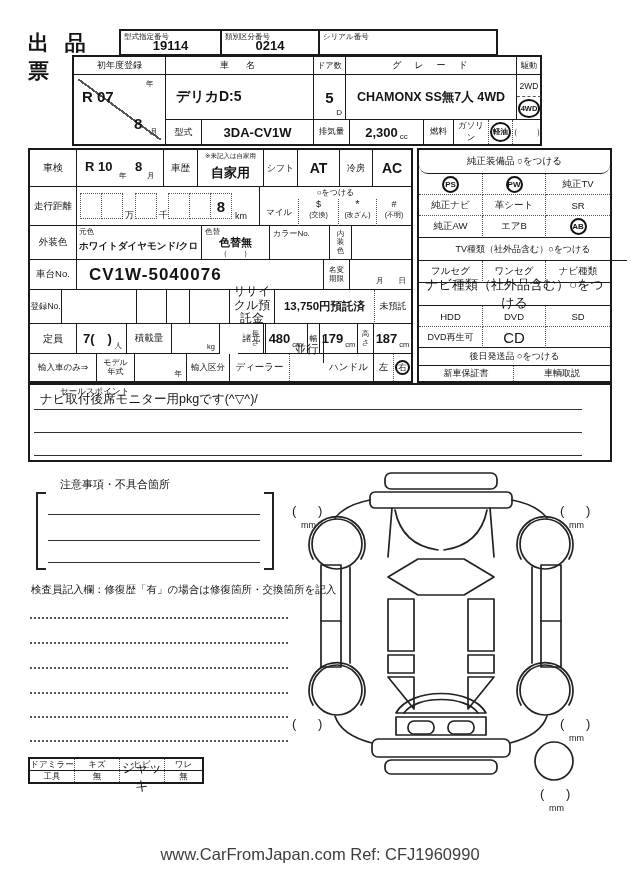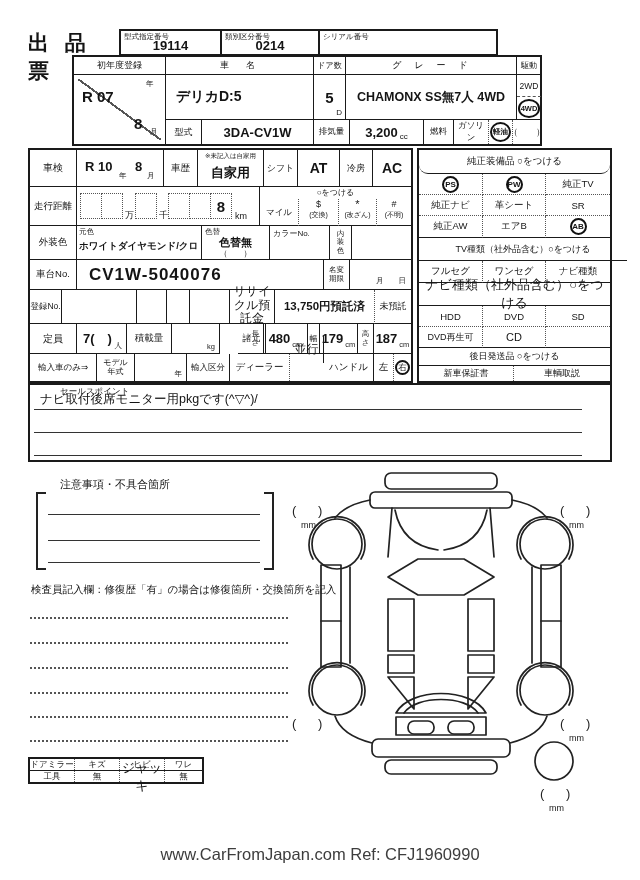--- a/index.html
+++ b/index.html
@@ -67,21 +67,21 @@
 
     <div class="a c dashb" style="left:443px;top:18px;width:24px;height:22px;font-size:8.5px;">2WD</div>
     <div class="a c sb" style="left:443px;top:40px;width:24px;height:23px;">
       <span class="circ" style="font-size:7.5px;font-weight:bold;padding:3px 1px;">4WD</span>
     </div>
 
     <div class="a c sr" style="left:92px;top:63px;width:36px;height:24px;font-size:9px;">型式</div>
     <div class="a c sr b" style="left:128px;top:63px;width:112px;height:24px;font-size:13px;">3DA-CV1W</div>
     <div class="a c sr" style="left:240px;top:63px;width:36px;height:24px;font-size:8.5px;">排気量</div>
     <div class="a c sr" style="left:276px;top:63px;width:74px;height:24px;">
-      <span class="b" style="font-size:13px;">3,200</span>
+      <span class="b" style="font-size:13px;">2,300</span>
       <span style="font-size:8px;margin:8px 0 0 2px;">cc</span>
     </div>
     <div class="a c sr" style="left:350px;top:63px;width:30px;height:24px;font-size:8.5px;">燃料</div>
     <div class="a c dr" style="left:380px;top:63px;width:35px;height:24px;font-size:8.5px;">ガソリン</div>
     <div class="a c dr" style="left:415px;top:63px;width:24px;height:24px;">
       <span class="circ" style="font-size:7.5px;font-weight:bold;padding:3px 1px;">軽油</span>
     </div>
     <div class="a c" style="left:439px;top:63px;width:28px;height:24px;font-size:9px;">（　　）</div>
   </div>
 
@@ -244,21 +244,21 @@
     <div class="a c sb" style="left:0;top:88px;width:208px;height:23px;font-size:9px;">TV種類（社外品含む）○をつける</div>
     <div class="a c dr sb" style="left:0;top:111px;width:64px;height:22px;font-size:9.5px;">フルセグ</div>
     <div class="a c dr sb" style="left:64px;top:111px;width:63px;height:22px;font-size:9.5px;">ワンセグ</div>
     <div class="a c sb" style="left:127px;top:111px;width:64px;height:22px;font-size:9.5px;">ナビ種類</div>
 
     <div class="a c sb" style="left:0;top:133px;width:191px;height:23px;font-size:13px;">ナビ種類（社外品含む）○をつける</div>
     <div class="a c dr" style="left:0;top:156px;width:64px;height:21px;border-bottom:1.5px dotted #555;font-size:9.5px;">HDD</div>
     <div class="a c dr" style="left:64px;top:156px;width:63px;height:21px;border-bottom:1.5px dotted #555;font-size:9.5px;">DVD</div>
     <div class="a c" style="left:127px;top:156px;width:64px;height:21px;border-bottom:1.5px dotted #555;font-size:9.5px;">SD</div>
     <div class="a c dr sb" style="left:0;top:177px;width:64px;height:21px;font-size:9px;">DVD再生可</div>
-    <div class="a c dr sb" style="left:64px;top:177px;width:63px;height:21px;font-size:11px;">CD</div>
+    <div class="a c dr sb" style="left:64px;top:177px;width:63px;height:21px;font-size:15px;">CD</div>
     <div class="a c sb" style="left:127px;top:177px;width:64px;height:21px;font-size:9.5px;"></div>
 
     <div class="a c sb" style="left:0;top:198px;width:191px;height:18px;font-size:9px;">後日発送品 ○をつける</div>
     <div class="a c dr" style="left:0;top:216px;width:95px;height:15px;font-size:9px;">新車保証書</div>
     <div class="a c" style="left:95px;top:216px;width:96px;height:15px;font-size:9px;">車輌取説</div>
   </div>
 
   <div class="a bx2" style="left:28px;top:383px;width:584px;height:79px;">
     <span class="a" style="left:30px;top:1px;font-size:8.5px;">セールスポイント</span>
     <div class="a" style="left:10px;top:6px;font-size:12.5px;">ナビ取付後席モニター用pkgです(^▽^)/</div>

